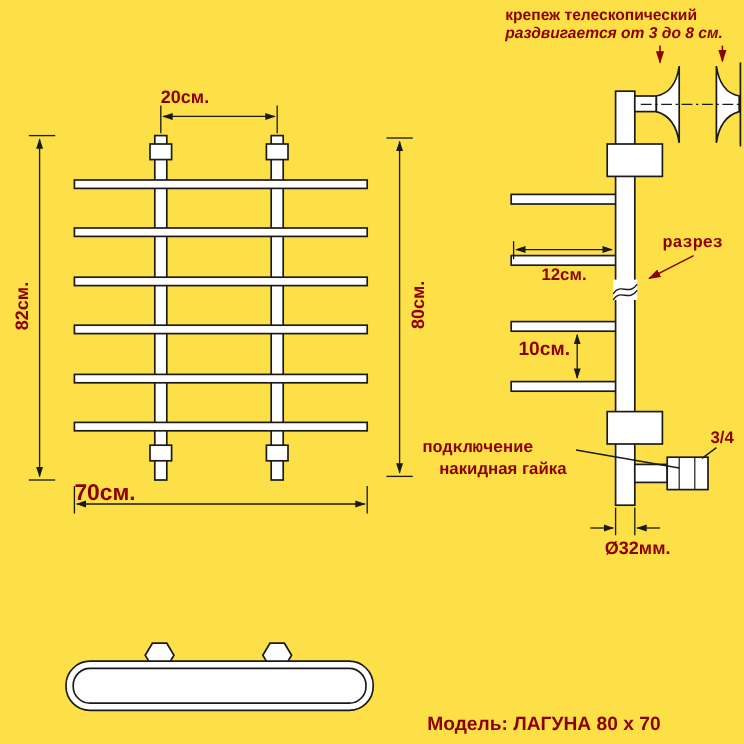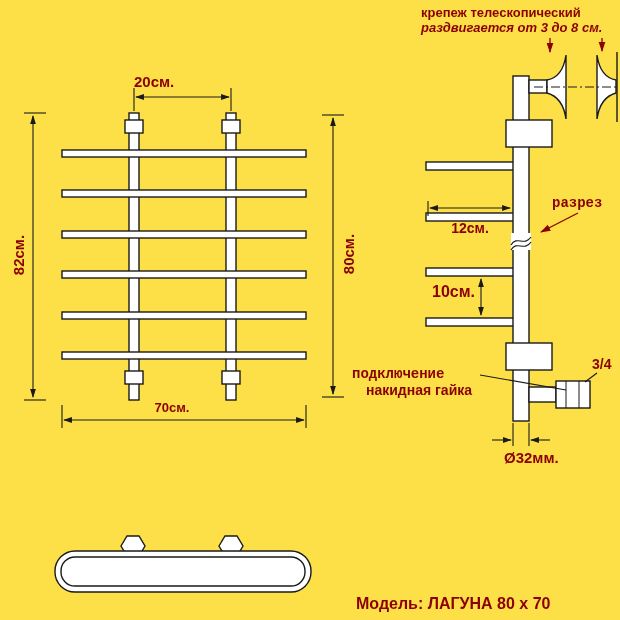--- a/index.html
+++ b/index.html
@@ -125,21 +125,21 @@
       <rect x="61" y="557" width="244" height="29" rx="14"></rect>
     </g>
   </svg>
 
   <div class="lbl" style="left:421px;top:6px;font-size:13px;">крепеж телескопический</div>
   <div class="lbl" style="left:421px;top:21px;font-size:13px;font-style:italic;">раздвигается от 3 до 8 см.</div>
 
   <div class="lbl" style="left:134px;top:73px;width:97px;font-size:15px;">20см.</div>
   <div class="lbl rot" style="left:-6px;top:245px;width:50px;height:20px;line-height:20px;text-align:center;font-size:15px;">82см.</div>
   <div class="lbl rot" style="left:324px;top:244px;width:50px;height:20px;line-height:20px;text-align:center;font-size:15px;">80см.</div>
-  <div class="lbl" style="left:62px;top:401px;width:220px;text-align:center;font-size:13px;">70см.</div>
+  <div class="lbl" style="left:62px;top:401px;width:220px;text-align:left;font-size:19px;">70см.</div>
 
   <div class="lbl" style="left:428px;top:188px;width:84px;text-align:center;font-size:14px;margin-top:32px;">12см.</div>
   <div class="lbl" style="left:552px;top:195px;font-size:14px;font-family:Liberation Mono, monospace;">разрез</div>
   <div class="lbl" style="left:432px;top:283px;font-size:16px;">10см.</div>
   <div class="lbl" style="left:352px;top:366px;font-size:14px;font-family:Liberation Mono, monospace;">подключение</div>
   <div class="lbl" style="left:366px;top:382px;font-size:14px;">накидная гайка</div>
   <div class="lbl" style="left:592px;top:356px;font-size:14px;">3/4</div>
   <div class="lbl" style="left:504px;top:449px;font-size:15px;text-align:center;">Ø32мм.</div>
 
   <div class="lbl" style="left:356px;top:595px;font-size:16px;">Модель: ЛАГУНА 80 х 70</div>

